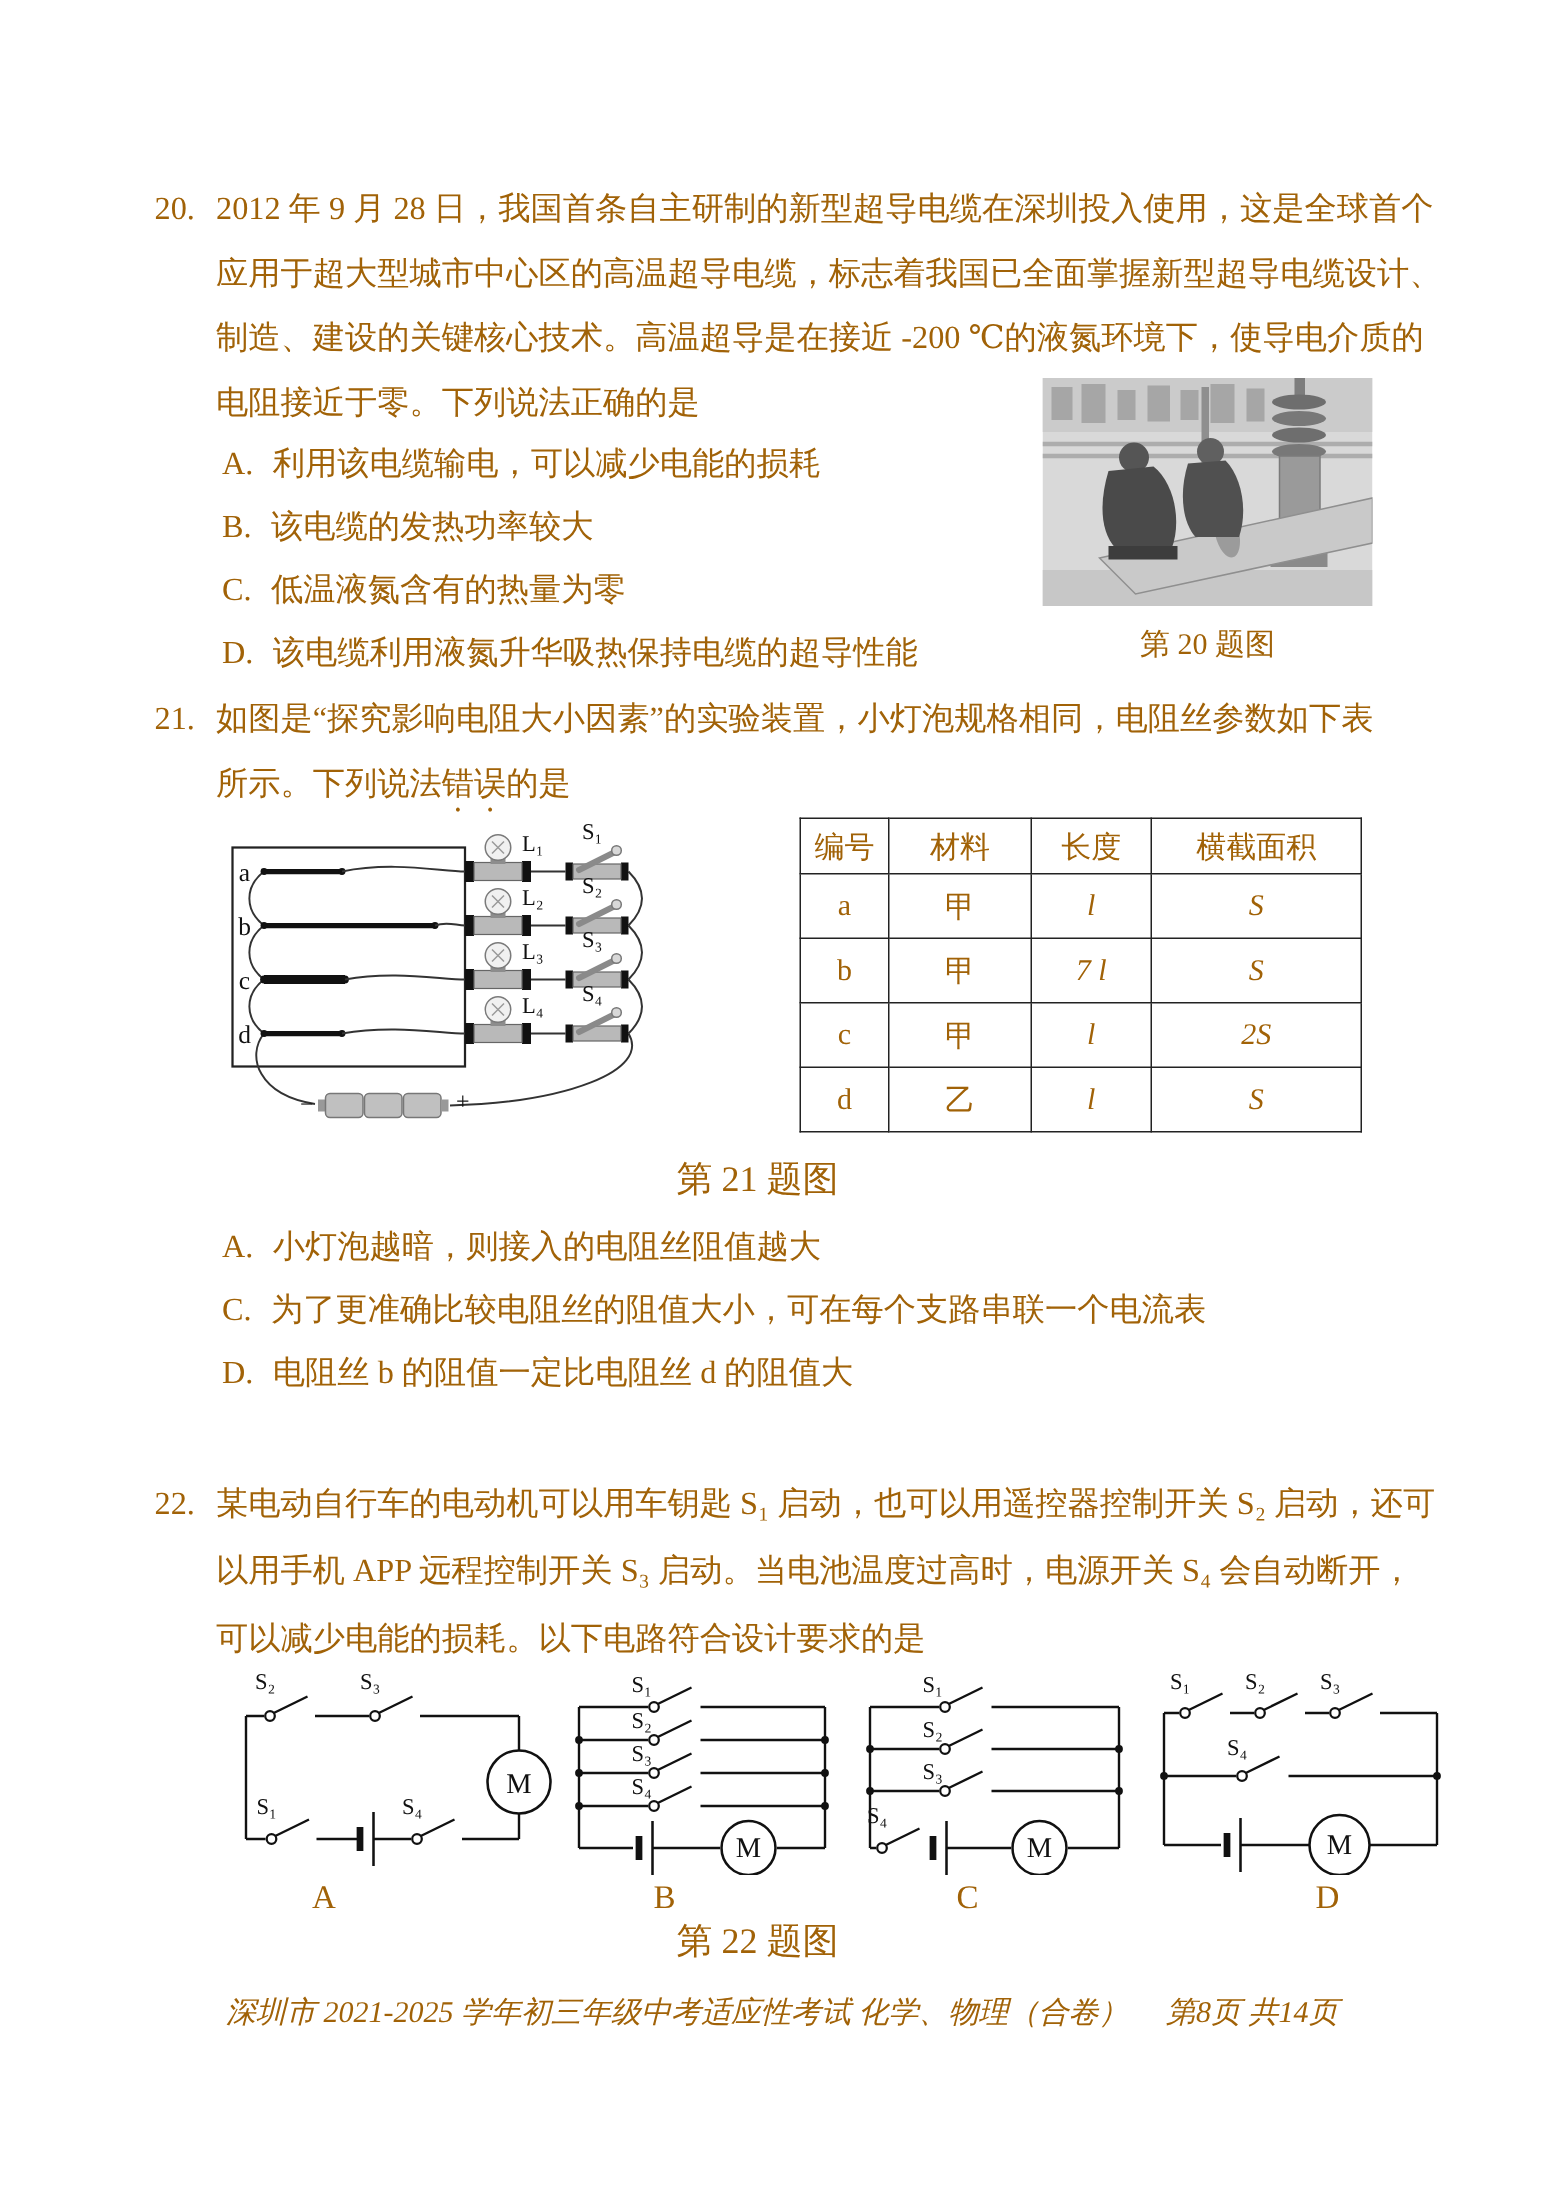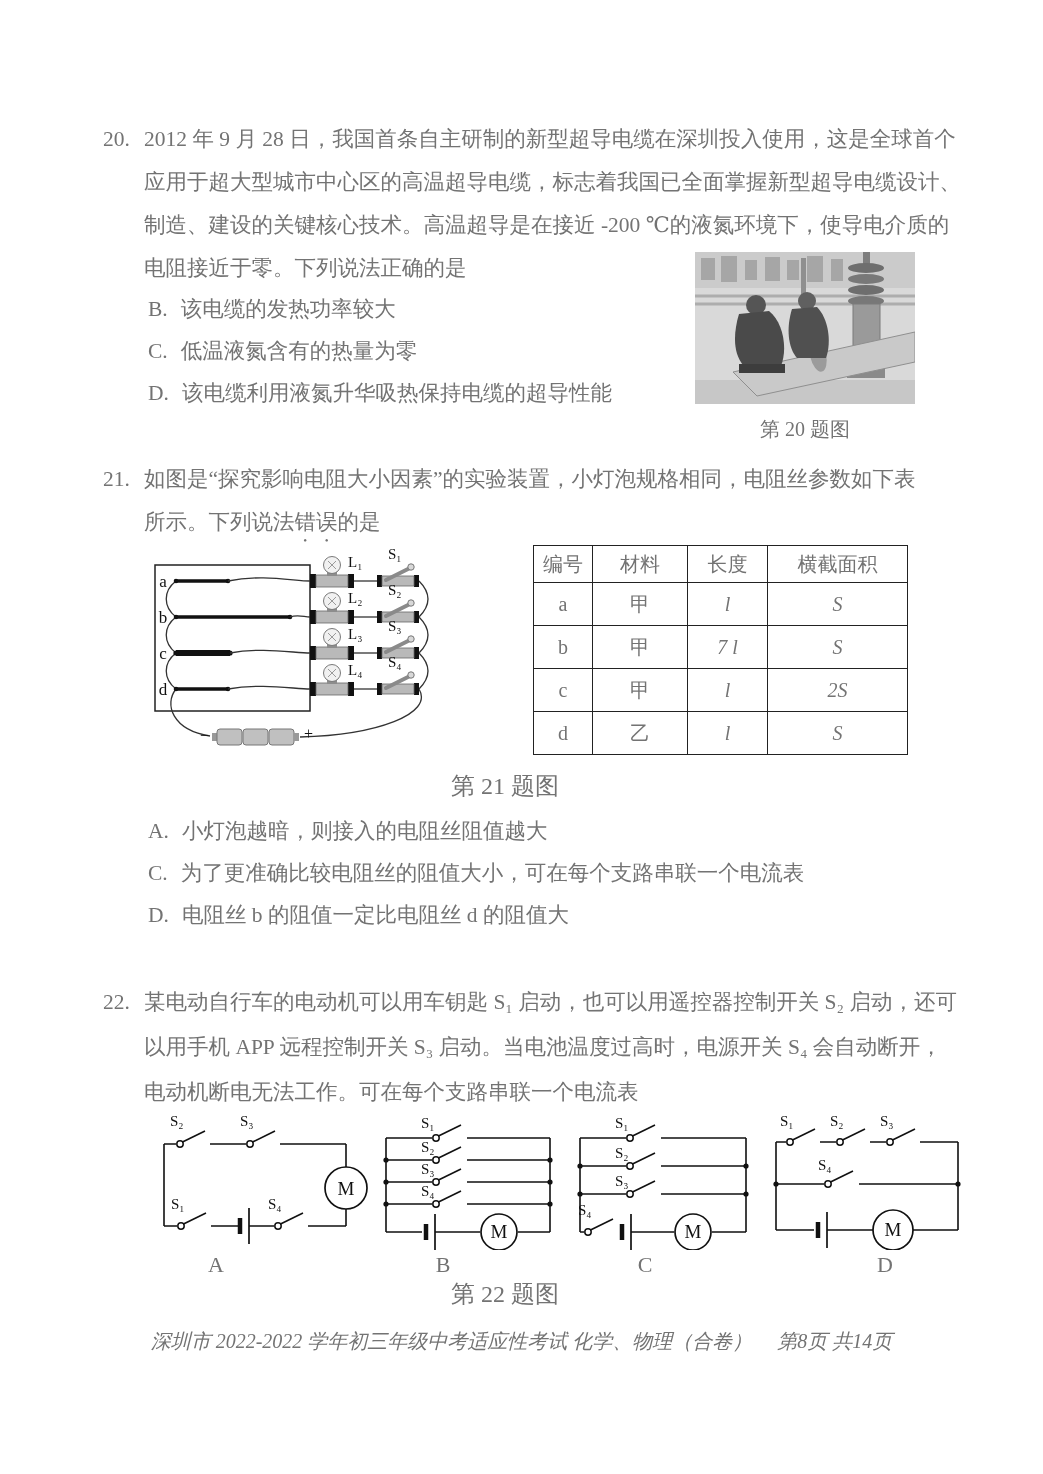--- a/index.html
+++ b/index.html
@@ -1,19 +1,19 @@
 <!DOCTYPE html>
 <html><head>
 <meta charset="utf-8">
 <style>
   html,body { margin:0; padding:0; background:#ffffff; }
   .page {
     position:relative; width:1043px; height:1474px; background:#fff;
     font-family:"Liberation Serif","DejaVu Serif","DejaVu Sans",serif;
-    color:#737373; font-size:21.5px; overflow:hidden;
+    color:#a16207; font-size:21.5px; overflow:hidden;
   }
   .question { position:absolute; padding-left:41px; }
   .qnum { position:absolute; left:0; top:0; line-height:43px; }
   .qline { line-height:43px; white-space:nowrap; }
   .q22 .qline { line-height:45px; }
   .options { position:absolute; }
   .opt { height:42px; line-height:42px; white-space:nowrap; }
   .opt .lbl { margin-right:13px; }
   .caption { position:absolute; text-align:center; font-size:24px; }
   .em-dots {
@@ -61,20 +61,21 @@
 
   <section class="question" style="left:103px; top:118px;">
     <span class="qnum">20.</span>
     <div class="qline">2012 年 9 月 28 日，我国首条自主研制的新型超导电缆在深圳投入使用，这是全球首个</div>
     <div class="qline">应用于超大型城市中心区的高温超导电缆，标志着我国已全面掌握新型超导电缆设计、</div>
     <div class="qline">制造、建设的关键核心技术。高温超导是在接近 -200 ℃的液氮环境下，使导电介质的</div>
     <div class="qline">电阻接近于零。下列说法正确的是</div>
   </section>
 
   <div class="options" style="left:148px; top:288px;">
+    <div class="opt"><span class="lbl">A.</span><span>利用该电缆输电，可以减少电能的损耗</span></div>
     <div class="opt"><span class="lbl">B.</span><span>该电缆的发热功率较大</span></div>
     <div class="opt"><span class="lbl">C.</span><span>低温液氮含有的热量为零</span></div>
     <div class="opt"><span class="lbl">D.</span><span>该电缆利用液氮升华吸热保持电缆的超导性能</span></div>
   </div>
 
   <figure class="photo-fig" style="margin:0;">
     <svg width="220" height="152" viewBox="0 0 220 152">
       <rect x="0" y="0" width="220" height="152" fill="#d9d9d9"></rect>
       <rect x="0" y="0" width="220" height="36" fill="#cbcbcb"></rect>
       <g fill="#a6a6a6">
@@ -252,21 +253,21 @@
   <div class="options" style="left:148px; top:810px;">
     <div class="opt"><span class="lbl">A.</span><span>小灯泡越暗，则接入的电阻丝阻值越大</span></div>
     <div class="opt"><span class="lbl">C.</span><span>为了更准确比较电阻丝的阻值大小，可在每个支路串联一个电流表</span></div>
     <div class="opt"><span class="lbl">D.</span><span>电阻丝 b 的阻值一定比电阻丝 d 的阻值大</span></div>
   </div>
 
   <section class="question q22" style="left:103px; top:980px;">
     <span class="qnum" style="line-height:45px;">22.</span>
     <div class="qline">某电动自行车的电动机可以用车钥匙 S₁ 启动，也可以用遥控器控制开关 S₂ 启动，还可</div>
     <div class="qline">以用手机 APP 远程控制开关 S₃ 启动。当电池温度过高时，电源开关 S₄ 会自动断开，</div>
-    <div class="qline">电动机断电无法工作。可在每个支路串联一个电流表</div>
+    <div class="qline">可以减少电能的损耗。以下电路符合设计要求的是</div>
   </section>
 
   <div class="circuit" style="left:146px; width:228px;">
     <svg width="228" height="138" viewBox="0 0 228 138">
       <path class="cw" d="M18,32 H30 M64,32 H100 M134,32 H200 M200,32 V55 M200,97 V114 M200,114 H162 M18,32 V114 M18,114 H31 M65,114 H92 M103,114 H128"></path>
       <circle class="sw-pivot" cx="34" cy="32" r="3.2"></circle>
         <line class="cw" x1="36.5" y1="30" x2="59" y2="19"></line>
       <circle class="sw-pivot" cx="104" cy="32" r="3.2"></circle>
         <line class="cw" x1="106.5" y1="30" x2="129" y2="19"></line>
       <circle class="sw-pivot" cx="35" cy="114" r="3.2"></circle>
@@ -381,15 +382,15 @@
       <text class="swlbl" x="20" y="14">S₁</text>
       <text class="swlbl" x="70" y="14">S₂</text>
       <text class="swlbl" x="120" y="14">S₃</text>
       <text class="swlbl" x="58" y="58">S₄</text>
     </svg>
     <div class="clabel" style="left:110px;">D</div>
   </div>
 
   <div class="caption" style="left:140px; top:1278px; width:730px;">第 22 题图</div>
 
-  <div class="footer">深圳市 2022-2022 学年初三年级中考适应性考试 化学、物理（合卷）　 第8页 共14页</div>
+  <div class="footer">深圳市 2021-2025 学年初三年级中考适应性考试 化学、物理（合卷）　 第8页 共14页</div>
 
 </div>
 
 </body></html>

